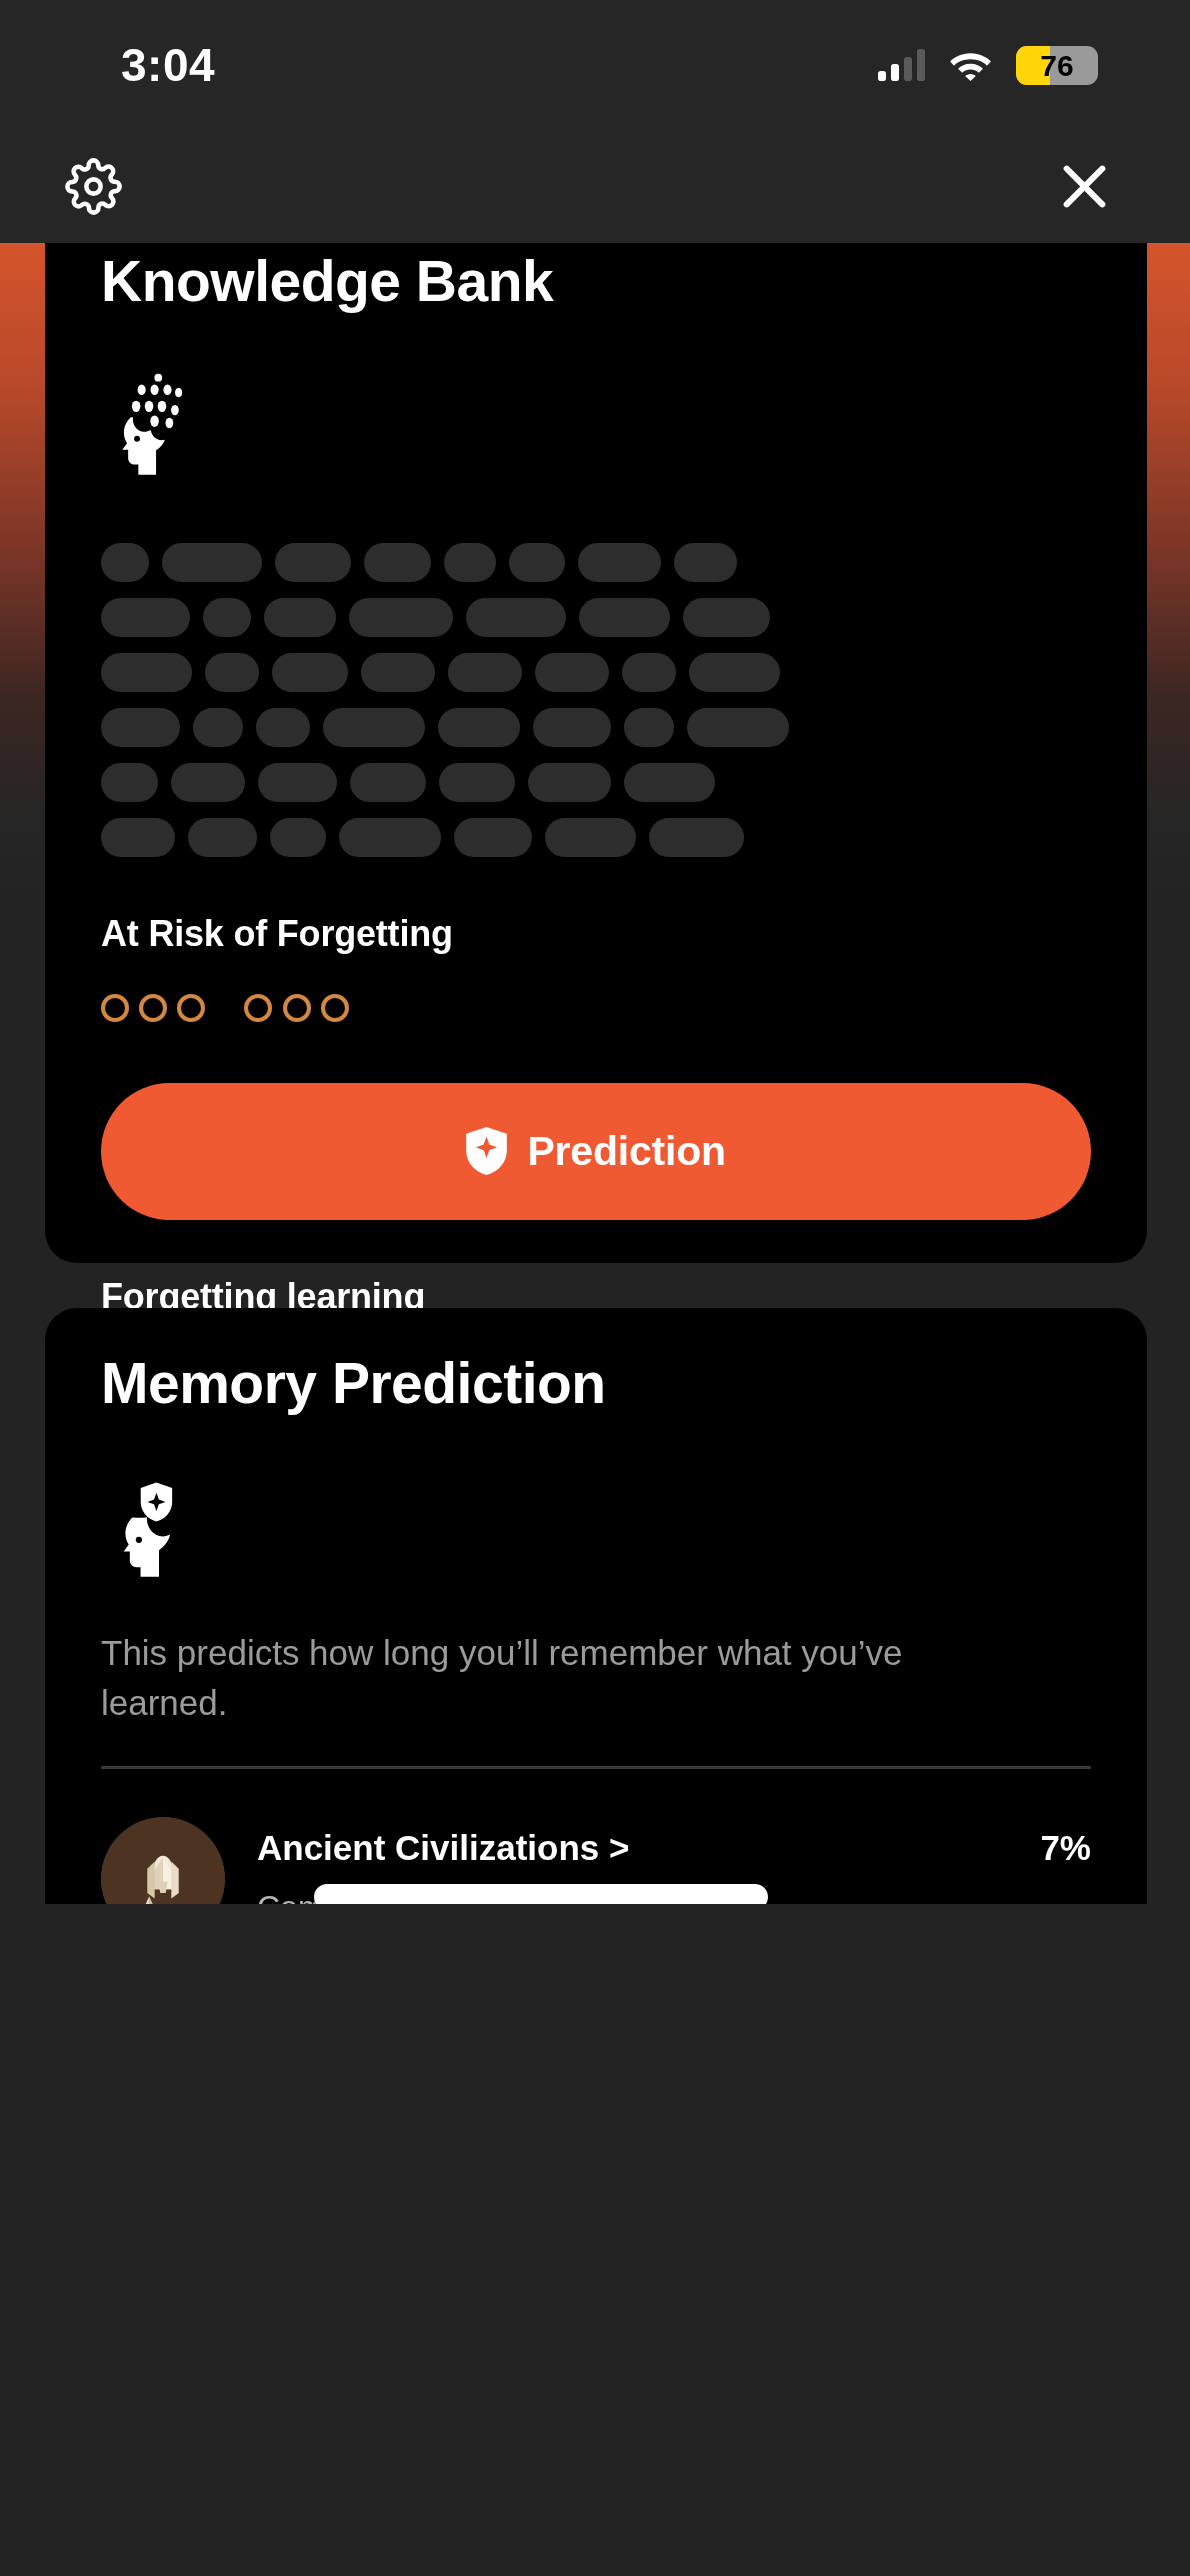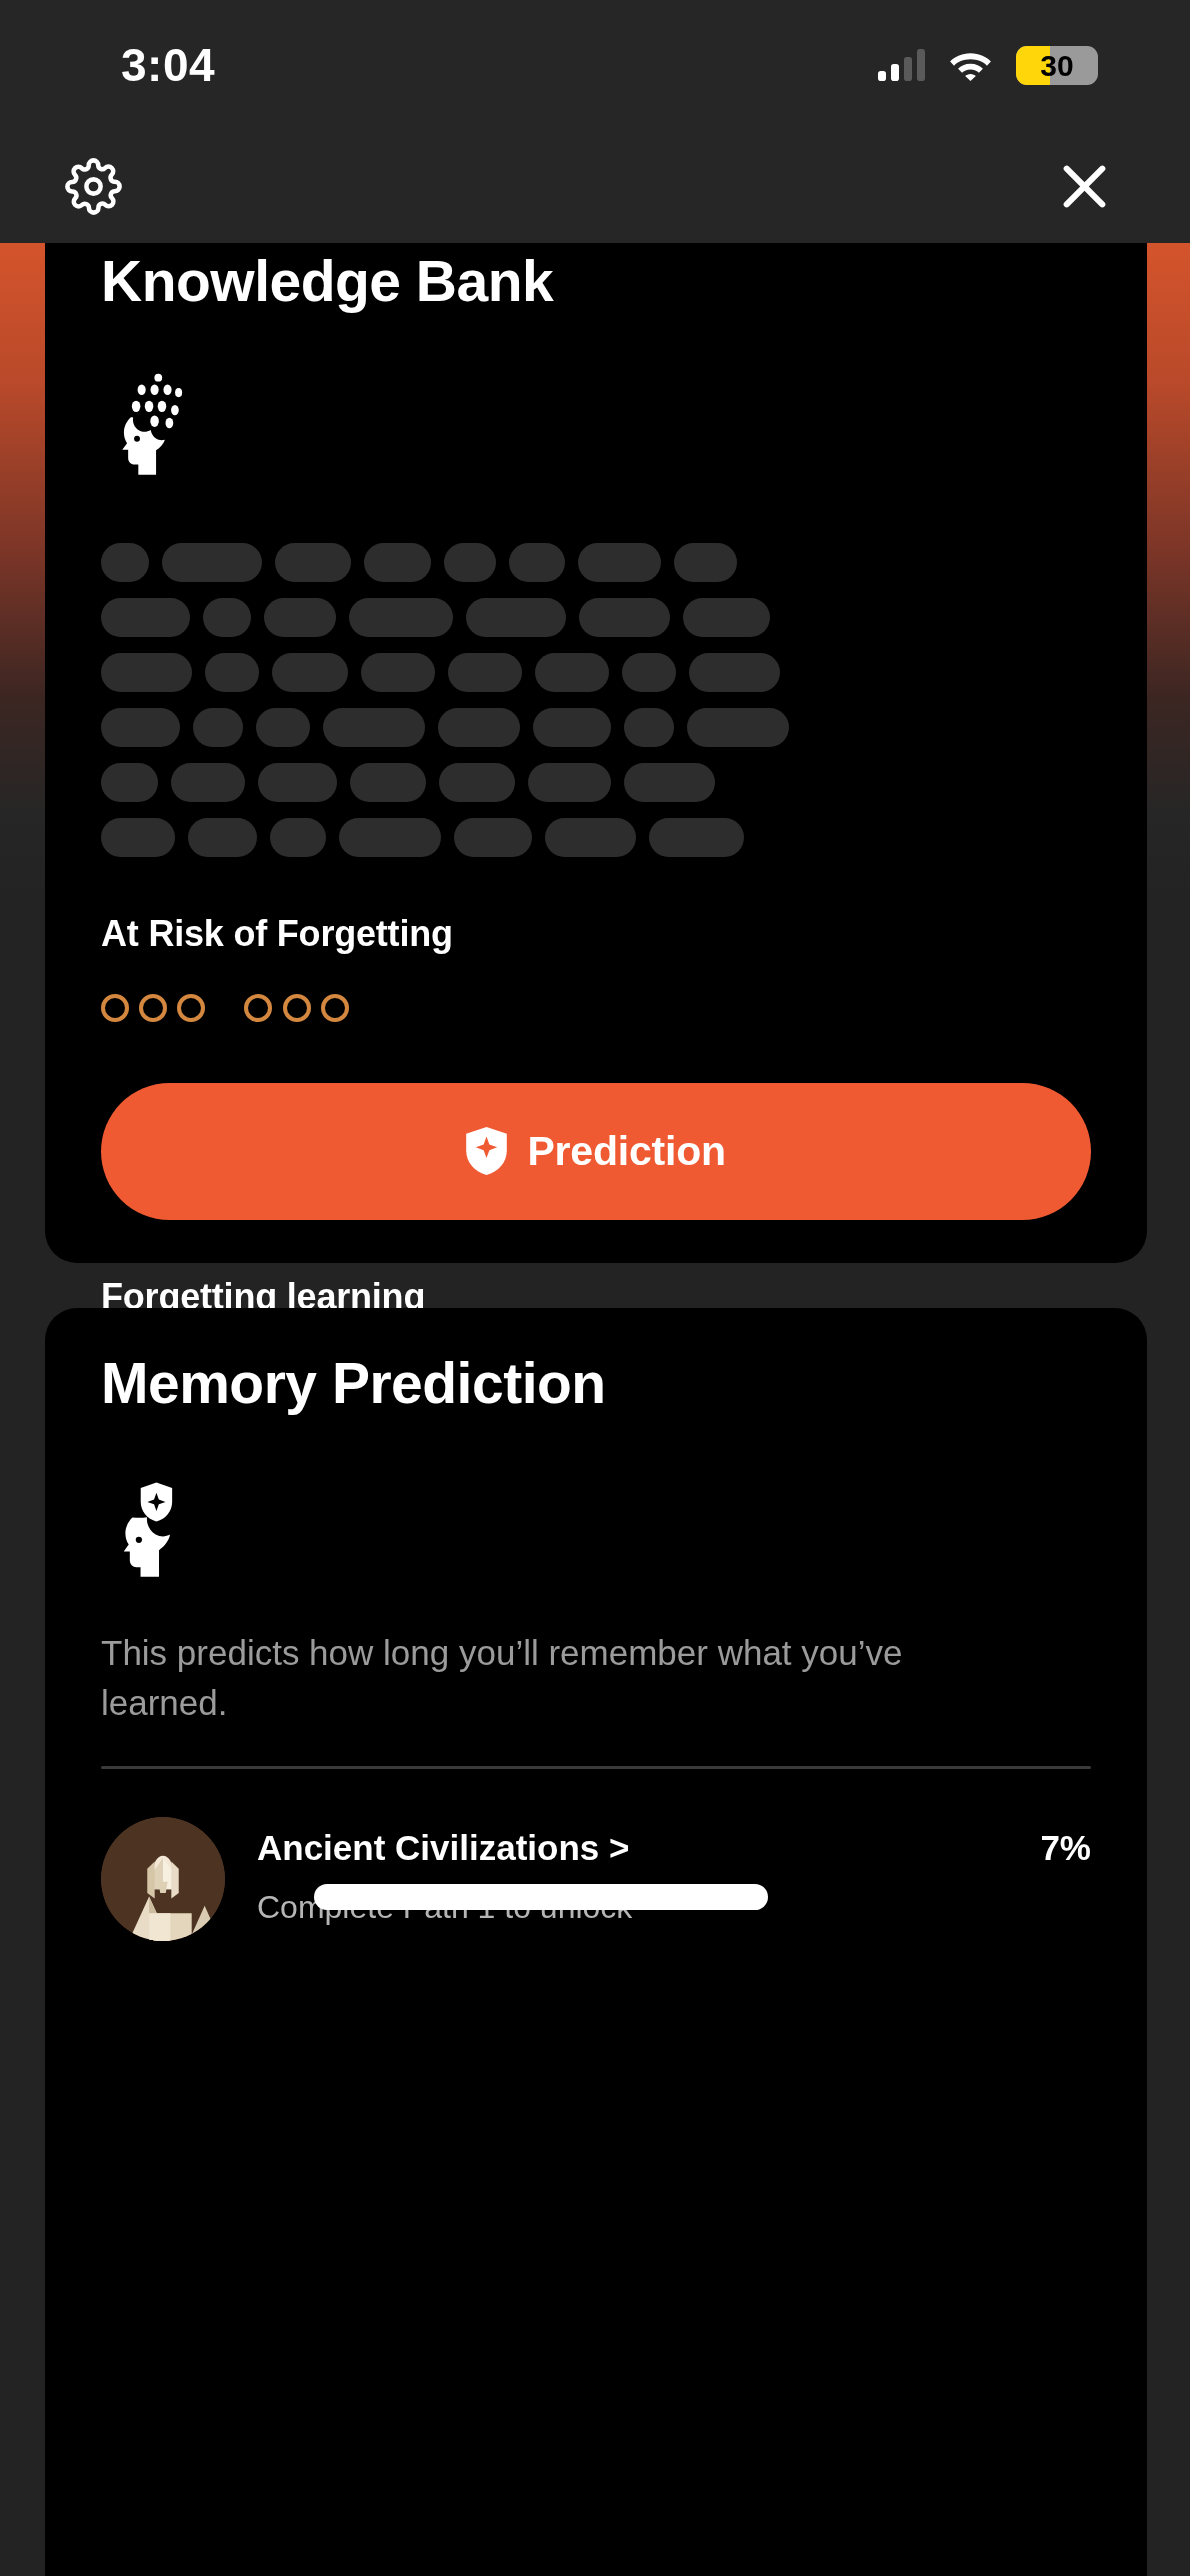--- a/index.html
+++ b/index.html
@@ -4,21 +4,21 @@
 <style>
   * { margin:0; padding:0; box-sizing:border-box; }
   html, body {
     width:1191px; height:2576px;
     background:#232323;
     font-family:"Liberation Sans", sans-serif;
     overflow:hidden;
   }
   #screen {
     position:relative;
-    width:1191px; height:2576px;
+    width:1191px; height:1904px;
     background:#14b8a6;
     overflow:hidden;
   }
 
   
   #status-bar {
     position:absolute; top:0; left:0;
     width:1191px; height:130px;
     display:flex; align-items:center; justify-content:space-between;
     padding:0 93px 0 121px;
@@ -201,21 +201,21 @@
       </div>
 
       <svg id="wifi-icon" viewBox="0 0 46 34">
         <path d="M23 4.5C13.6 4.5 5.6 8.5 1.2 13.3l4.2 4.4C9 13.9 15.5 10.9 23 10.9s14 3 17.6 6.8l4.2-4.4C40.4 8.5 32.4 4.5 23 4.5z" fill="#fff"></path>
         <path d="M23 15.6c-5.6 0-10.4 2.2-13.3 5.3l4.3 4.4c1.9-2 5.1-3.4 9-3.4s7.1 1.4 9 3.4l4.3-4.4c-2.9-3.1-7.7-5.3-13.3-5.3z" fill="#fff"></path>
         <path d="M23 26.5c-2.4 0-4.4 1-5.7 2.4L23 34l5.7-5.1c-1.3-1.4-3.3-2.4-5.7-2.4z" fill="#fff"></path>
       </svg>
 
       <div id="battery">
         <div id="battery-fill" style="width: 42%;"></div>
-        <div id="battery-text">30</div>
+        <div id="battery-text">76</div>
 
       </div>
 
     </div>
   </div>
 
   <div id="nav-bar">
     <div id="gear-btn">
       <svg width="57" height="57" viewBox="0 0 24 24" fill="none" stroke="#ffffff" stroke-width="1.9" stroke-linecap="round" stroke-linejoin="round">
         <circle cx="12" cy="12" r="3"></circle>

